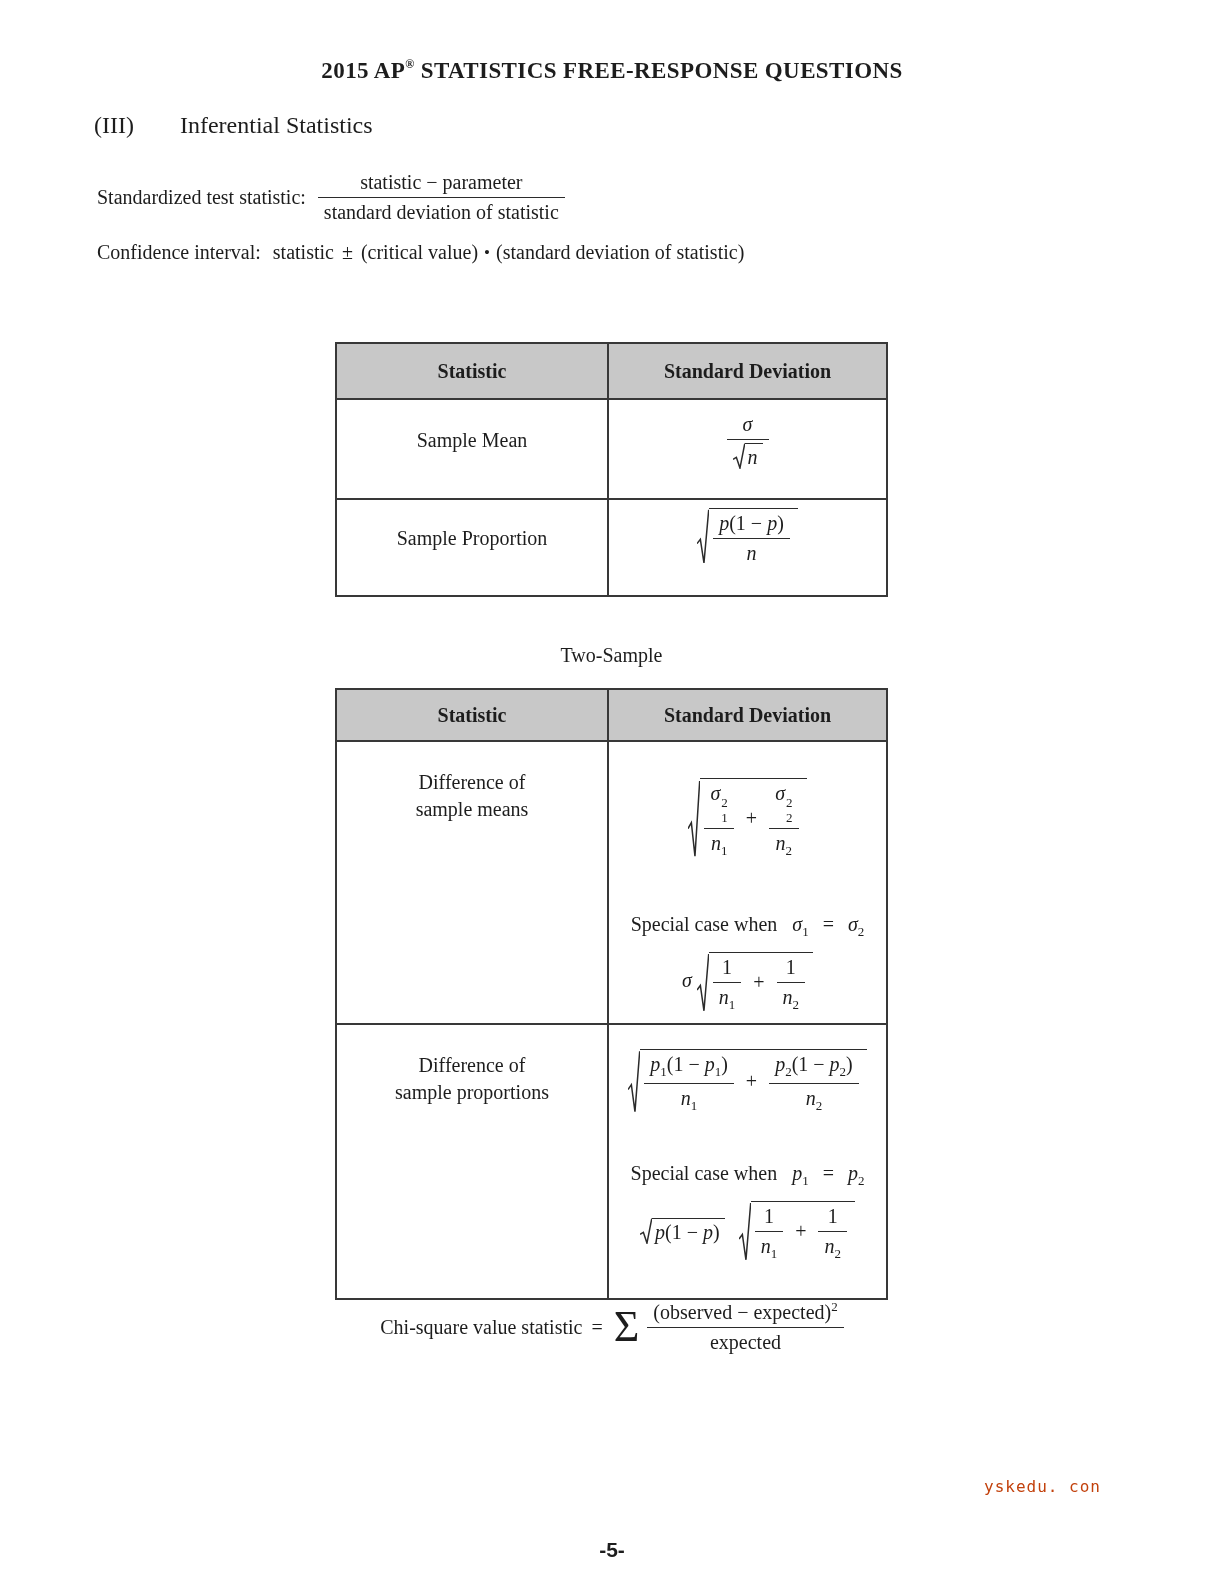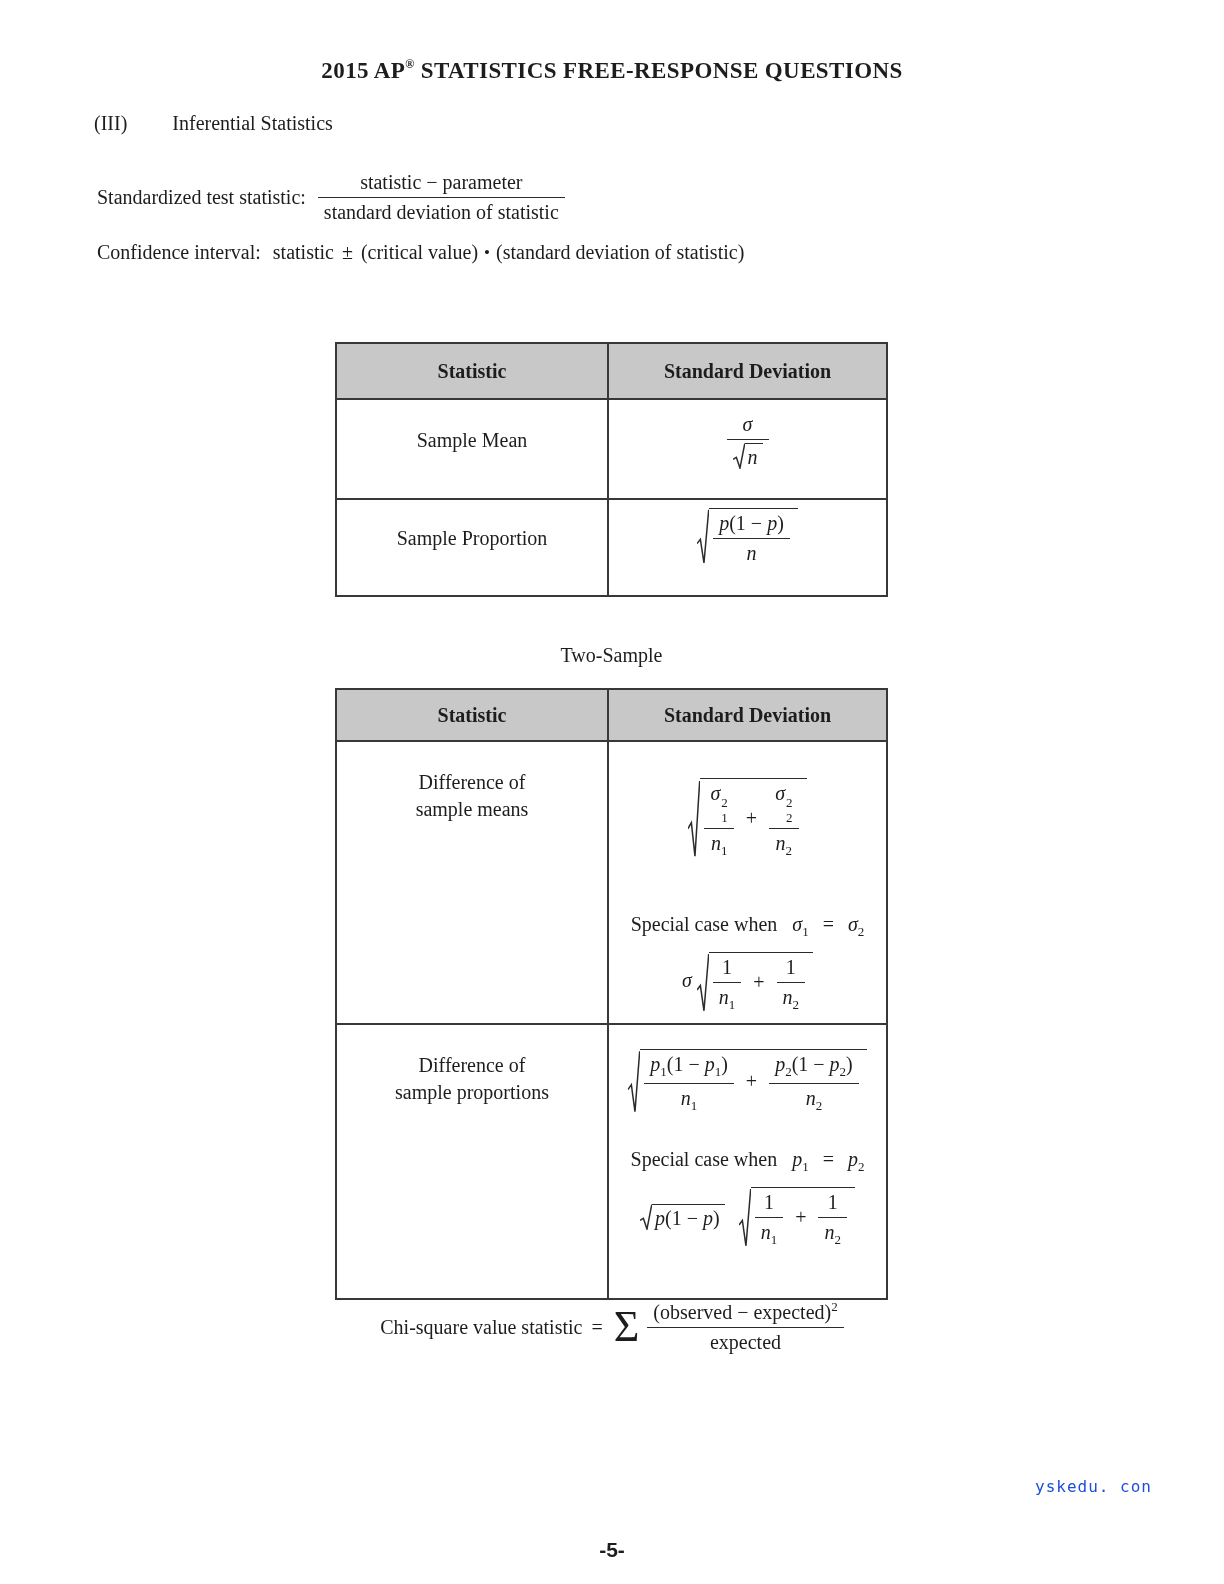--- a/index.html
+++ b/index.html
@@ -17,21 +17,21 @@
     text-align:center; font-weight:bold; font-size:23px; letter-spacing:0.4px;
     white-space:nowrap;
   }
   .title .reg { font-size:12px; vertical-align:10px; font-weight:bold; }
   .wm-top {
     position:absolute; top:47px; left:698px; width:400px;
     color:#b1aeac; font-size:19px; letter-spacing:0.5px;
     font-family:"DejaVu Sans","Liberation Sans",sans-serif;
     white-space:nowrap; z-index:3;
   }
-  .section { position:absolute; top:112px; left:94px; font-size:20px; }
+  .section { position:absolute; top:112px; left:94px; font-size:24px; }
   .section .num { display:inline-block; }
   .section .head { display:inline-block; margin-left:40px; }
   
   .fline { position:absolute; left:97px; display:flex; align-items:center; }
   .standardized { top:171px; }
   .confidence { top:241px; }
   .flabel { margin-right:12px; }
   .conf-token { margin-left:10px; }
   .pm { margin:0 8px; }
   .dot { margin:0 6px; font-size:17px; }
@@ -73,32 +73,32 @@
   .tbl-two .r1 td { height:283px; }
   .tbl-two .r2 td { height:275px; }
   td.stat-cell { vertical-align:middle; padding-bottom:18px; font-size:20px; line-height:1.35; }
   .tbl-two td.stat-cell { vertical-align:top; padding-top:27px; padding-bottom:16px; }
   td.sd-cell { vertical-align:top; }
   .tbl-single .r1 td.sd-cell { padding-top:13px; }
   .tbl-single .r2 td.sd-cell { padding-top:8px; }
   .tbl-two .r1 td.sd-cell { padding-top:36px; }
   .tbl-two .r2 td.sd-cell { padding-top:24px; }
   .special { margin-top:54px; font-size:20px; }
-  .tbl-two .r2 .special { margin-top:34px; }
+  .tbl-two .r2 .special { margin-top:48px; }
   .f2 { margin-top:12px; }
   
   .chi {
     position:absolute; top:1300px; left:0; width:100%;
     display:flex; justify-content:center; align-items:center;
   }
   .chi .sigma { font-size:44px; line-height:0.9; margin:0 8px 0 2px; font-weight:normal; }
   
   .wm-bottom {
-    position:absolute; top:1477px; left:1035px;
-    color:#1d4ed8; font-size:16px; letter-spacing:1px;
+    position:absolute; top:1477px; left:984px;
+    color:#c2410c; font-size:16px; letter-spacing:1px;
     font-family:"DejaVu Sans Mono","DejaVu Sans",monospace;
   }
   .pageno {
     position:absolute; top:1538px; left:0; width:100%; text-align:center;
     font-weight:bold; font-size:21px;
     font-family:"Liberation Sans","DejaVu Sans",sans-serif;
   }
 </style>
 </head>
 <body>

